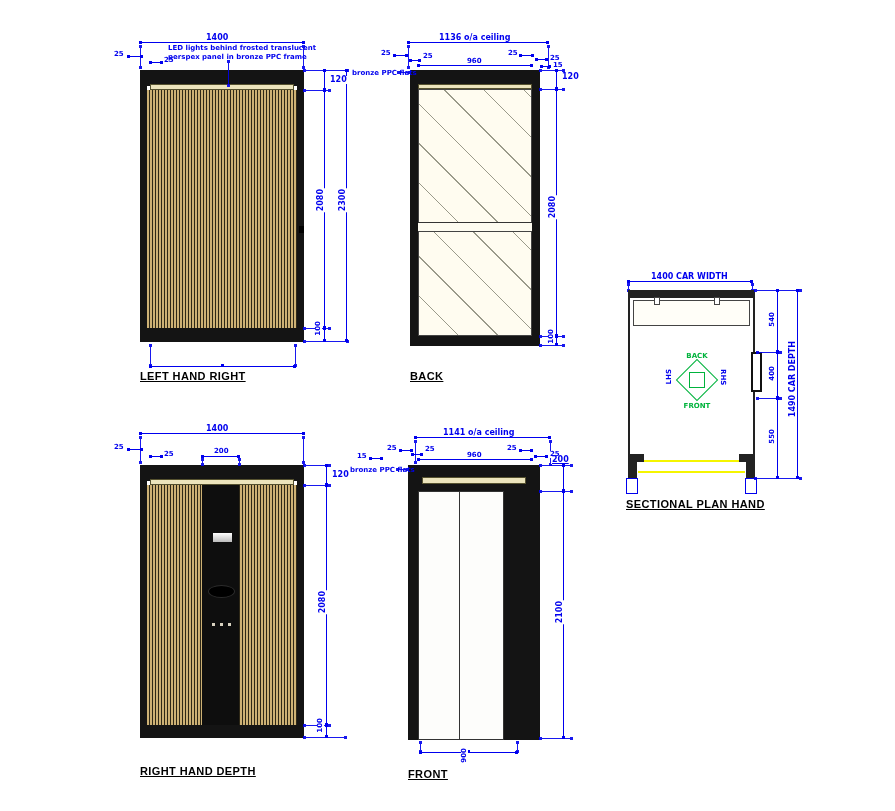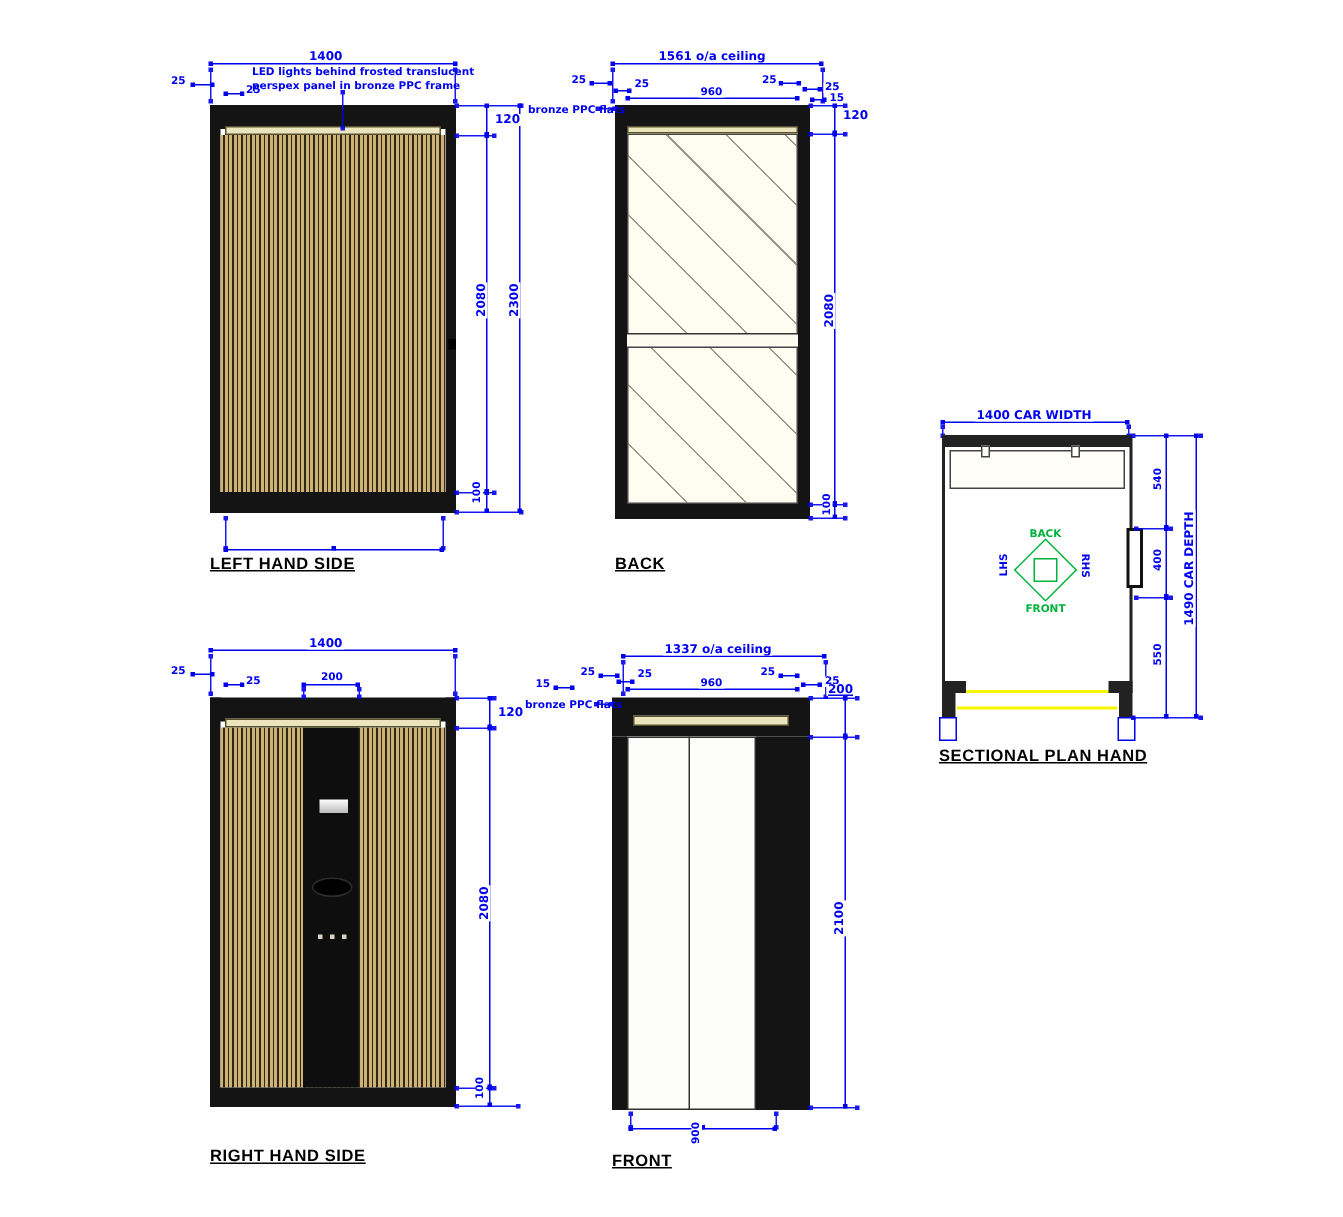--- a/index.html
+++ b/index.html
@@ -83,38 +83,38 @@
     <div class="dimtext" style="left:329px;top:76px;">120</div>
     <div class="dimtext vert" style="left:317px;top:188px;">2080</div>
     <div class="dimtext vert" style="left:339px;top:188px;">2300</div>
     <div class="dimtext vert dimsmall" style="left:315px;top:320px;">100</div>
 
     <div class="dv ext" style="left:150px;top:345px;height:21px;"></div>
     <div class="dv ext" style="left:295px;top:345px;height:21px;"></div>
     <div class="dh" style="left:150px;top:366px;width:145px;"></div>
     <div class="tick" style="left:221px;top:364px;"></div>
 
-    <div class="vlabel" style="left:140px;top:370px;">LEFT HAND SIDE</div>
+    <div class="vlabel" style="left:140px;top:370px;">LEFT HAND RIGHT</div>
   </div>
 
   <div class="abs" style="left:0;top:0;width:600px;height:400px;">
 
     <div class="frame" style="left:410px;top:70px;width:8px;height:276px;"></div>
     <div class="frame" style="left:532px;top:70px;width:8px;height:276px;"></div>
     <div class="mirror" style="left:418px;top:89px;width:114px;height:134px;"></div>
     <div class="rail" style="left:418px;top:222px;width:114px;height:9px;"></div>
     <div class="mirror" style="left:418px;top:231px;width:114px;height:105px;"></div>
     <div class="frame" style="left:410px;top:70px;width:130px;height:16px;"></div>
     <div class="cream" style="left:418px;top:84px;width:114px;height:5px;"></div>
     <div class="frame" style="left:410px;top:336px;width:130px;height:10px;"></div>
 
     <div class="dv ext" style="left:408px;top:46px;height:22px;"></div>
     <div class="dv ext" style="left:548px;top:46px;height:22px;"></div>
     <div class="dh" style="left:408px;top:42px;width:140px;"></div>
-    <div class="dimtext" style="left:438px;top:34px;">1561 o/a ceiling</div>
+    <div class="dimtext" style="left:438px;top:34px;">1136 o/a ceiling</div>
 
     <div class="dh" style="left:394px;top:55px;width:13px;"></div>
     <div class="dimtext dimsmall" style="left:380px;top:50px;">25</div>
     <div class="dh" style="left:410px;top:60px;width:10px;"></div>
     <div class="dimtext dimsmall" style="left:422px;top:53px;">25</div>
     <div class="dh" style="left:418px;top:65px;width:114px;"></div>
     <div class="dimtext dimsmall" style="left:466px;top:58px;">960</div>
     <div class="dh" style="left:520px;top:55px;width:13px;"></div>
     <div class="dimtext dimsmall" style="left:507px;top:50px;">25</div>
     <div class="dh" style="left:536px;top:59px;width:11px;"></div>
@@ -218,36 +218,36 @@
     <div class="dh ext" style="left:304px;top:85px;width:26px;height:1px;"></div>
     <div class="dh ext" style="left:304px;top:325px;width:26px;height:1px;"></div>
     <div class="dh ext" style="left:304px;top:337px;width:42px;height:1px;"></div>
     <div class="dv" style="left:326px;top:65px;height:20px;"></div>
     <div class="dv" style="left:326px;top:85px;height:240px;"></div>
     <div class="dv" style="left:326px;top:325px;height:12px;"></div>
     <div class="dimtext" style="left:331px;top:71px;">120</div>
     <div class="dimtext vert" style="left:319px;top:190px;">2080</div>
     <div class="dimtext vert dimsmall" style="left:317px;top:317px;">100</div>
 
-    <div class="vlabel" style="left:140px;top:365px;">RIGHT HAND SIDE</div>
+    <div class="vlabel" style="left:140px;top:365px;">RIGHT HAND DEPTH</div>
   </div>
 
   <div class="abs" style="left:0;top:400px;width:620px;height:411px;">
 
     <div class="frame" style="left:408px;top:65px;width:132px;height:26px;"></div>
     <div class="cream" style="left:422px;top:77px;width:104px;height:7px;"></div>
     <div class="frame" style="left:408px;top:91px;width:10px;height:249px;"></div>
     <div class="abs" style="left:418px;top:91px;width:86px;height:249px;background:#fdfdfb;border:1px solid #333;box-sizing:border-box;"></div>
     <div class="abs" style="left:459px;top:91px;width:1px;height:249px;background:#333;"></div>
     <div class="frame" style="left:504px;top:91px;width:36px;height:249px;"></div>
 
     <div class="dv ext" style="left:415px;top:41px;height:22px;"></div>
     <div class="dv ext" style="left:550px;top:41px;height:24px;"></div>
     <div class="dh" style="left:415px;top:37px;width:135px;"></div>
-    <div class="dimtext" style="left:442px;top:29px;">1337 o/a ceiling</div>
+    <div class="dimtext" style="left:442px;top:29px;">1141 o/a ceiling</div>
 
     <div class="dh" style="left:370px;top:58px;width:12px;"></div>
     <div class="dimtext dimsmall" style="left:356px;top:53px;">15</div>
     <div class="dh" style="left:400px;top:50px;width:12px;"></div>
     <div class="dimtext dimsmall" style="left:386px;top:45px;">25</div>
     <div class="dh" style="left:412px;top:54px;width:10px;"></div>
     <div class="dimtext dimsmall" style="left:424px;top:46px;">25</div>
     <div class="dh" style="left:418px;top:59px;width:114px;"></div>
     <div class="dimtext dimsmall" style="left:466px;top:52px;">960</div>
     <div class="dh" style="left:520px;top:50px;width:12px;"></div>

